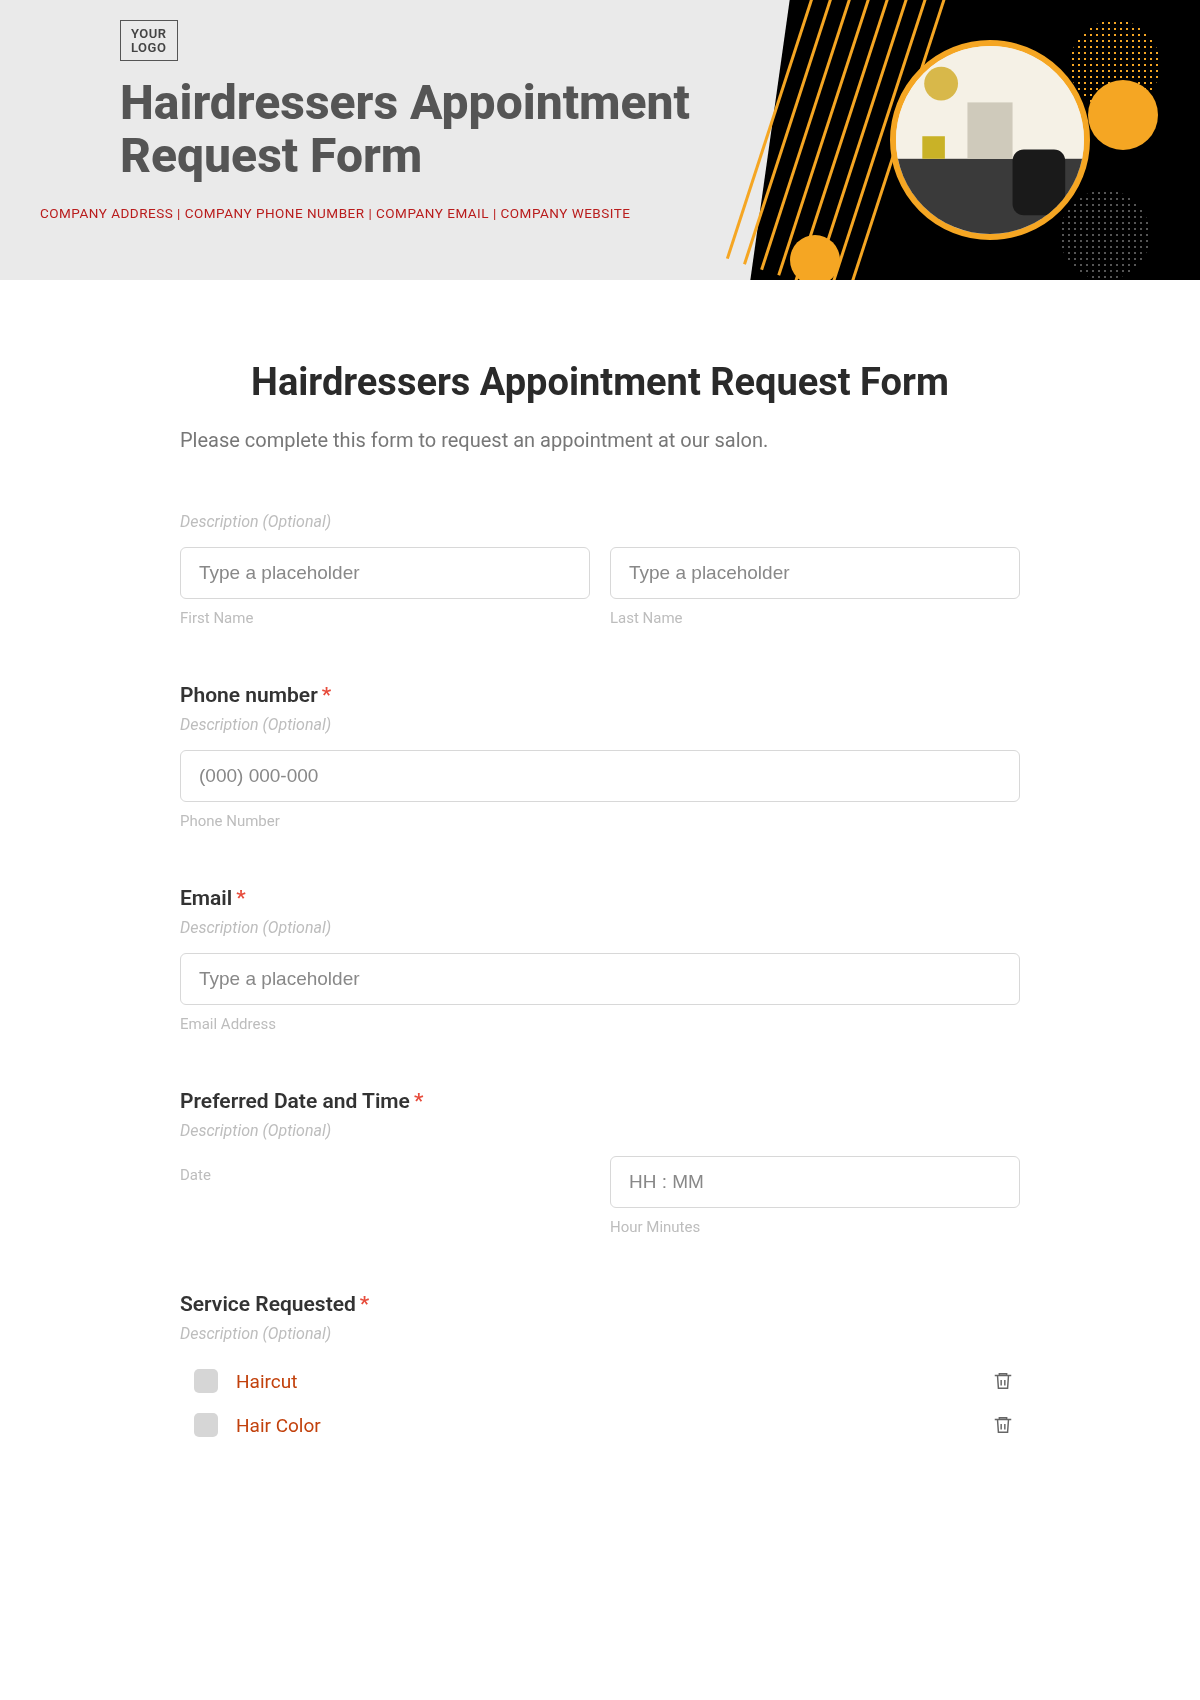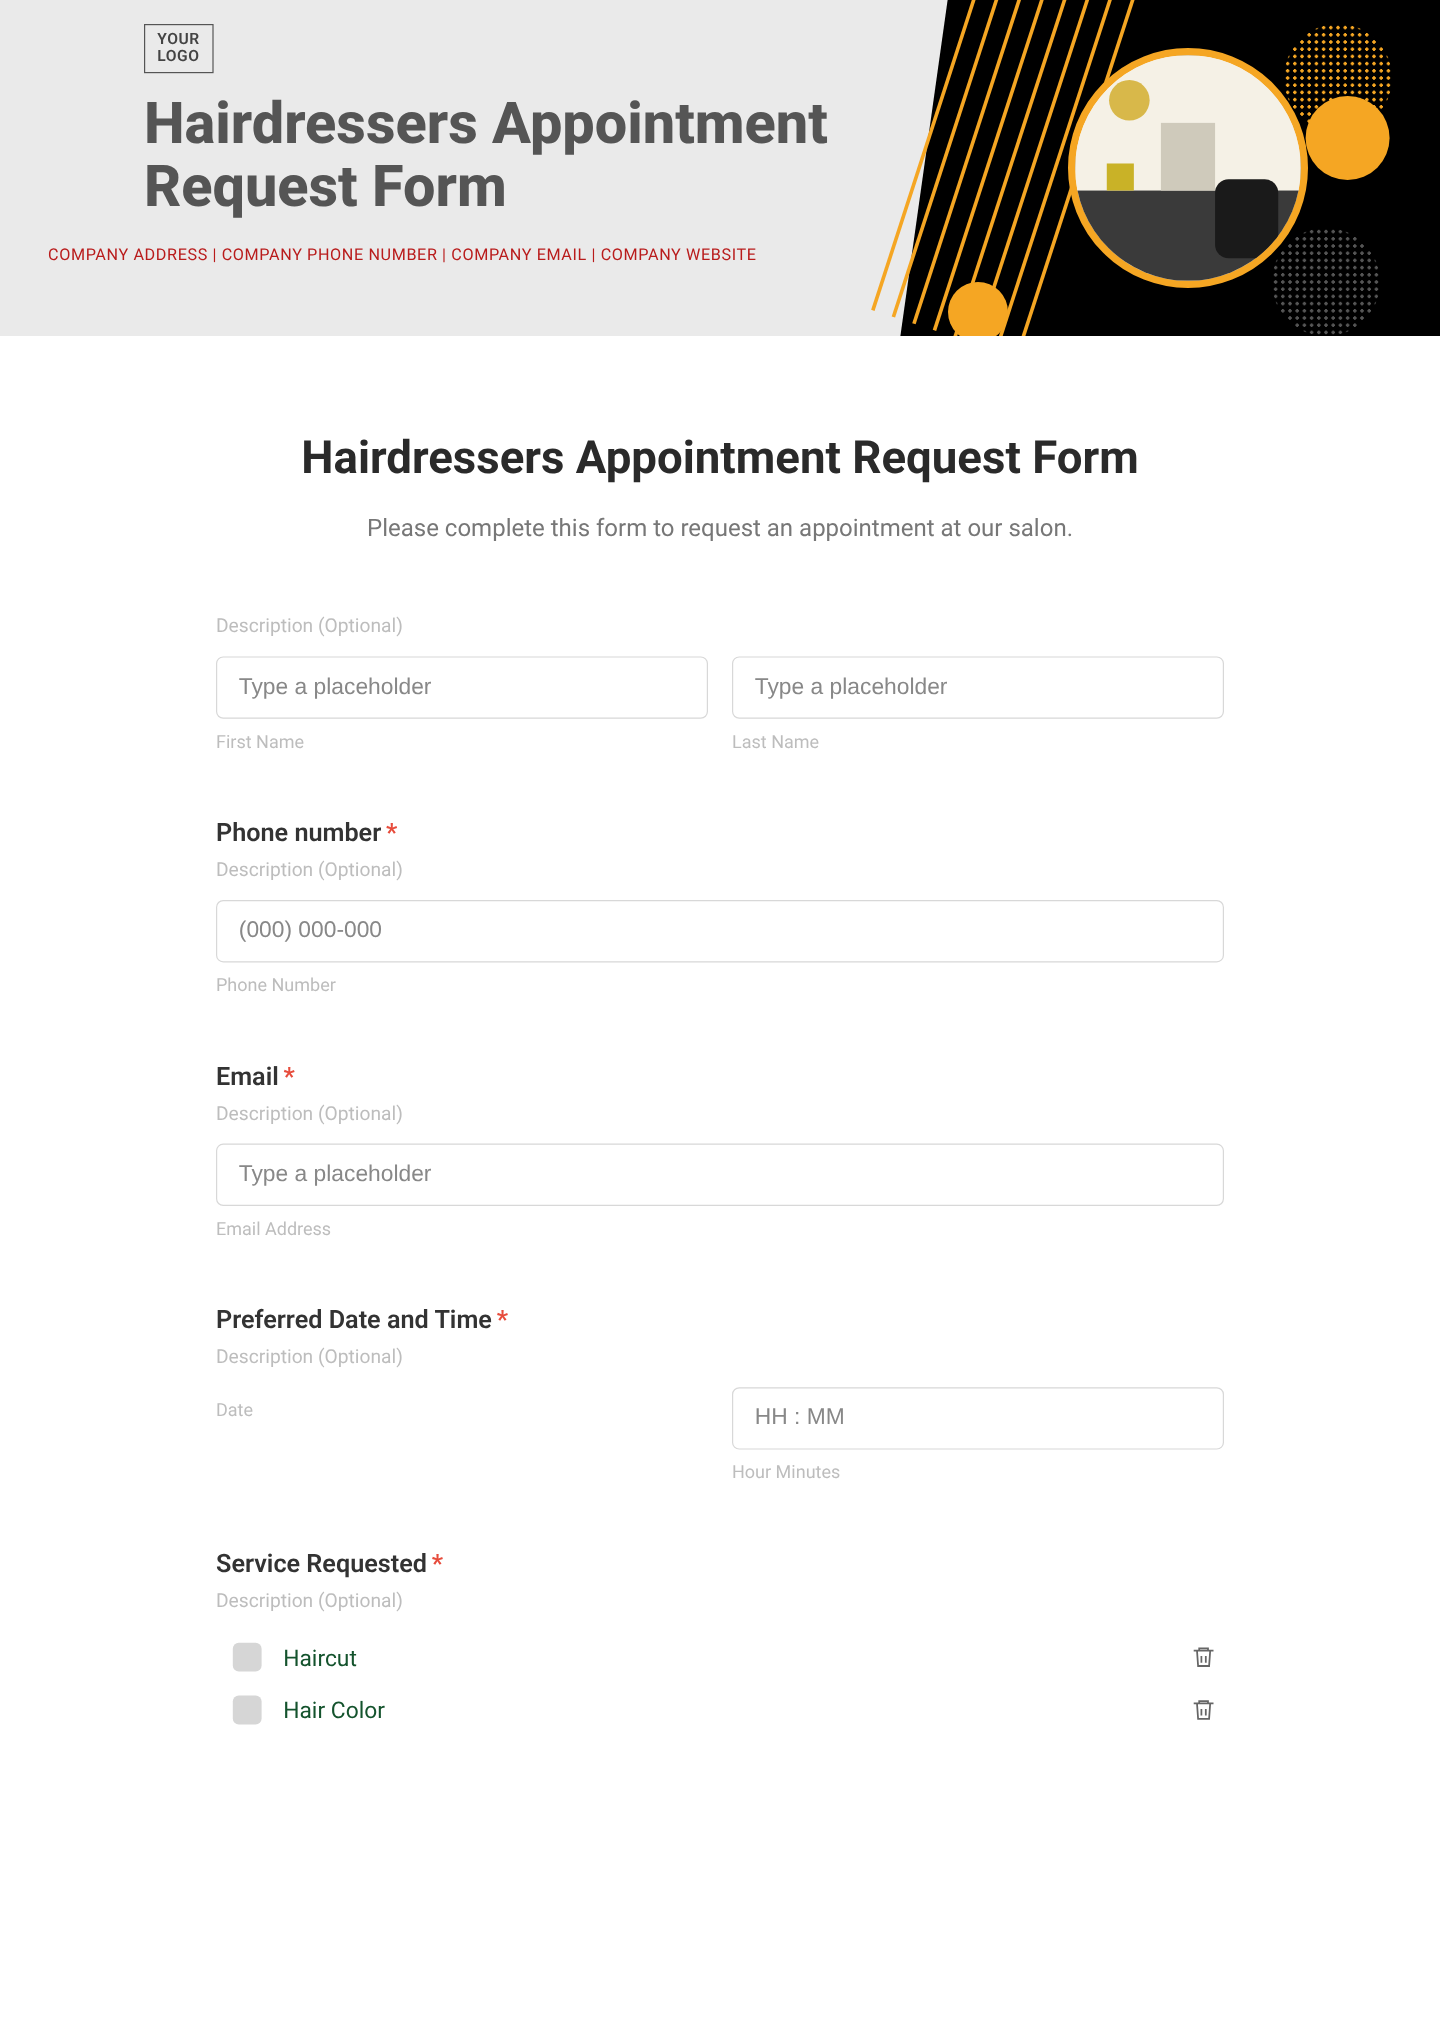--- a/index.html
+++ b/index.html
@@ -107,34 +107,35 @@
     padding: 80px 60px 40px;
   }
   .form-title {
     text-align: center;
     font-size: 38px;
     font-weight: 700;
     color: #2a2a2a;
     margin-bottom: 24px;
   }
   .form-intro {
-    text-align: center;
+    text-align: left;
     font-size: 20px;
     color: #777;
     margin-bottom: 60px;
   }
   .field-block { margin-bottom: 56px; }
   .field-label {
     font-size: 21px;
     font-weight: 600;
     color: #333;
   }
   .req { color: #e74c3c; margin-left: 4px; }
   .field-desc {
     font-size: 16px;
+    font-style: italic;
     color: #bdbdbd;
     margin-top: 8px;
     margin-bottom: 16px;
   }
   .row { display: flex; gap: 20px; }
   .col { flex: 1; }
   .input {
     width: 100%;
     height: 52px;
     border: 1px solid #d8d8d8;
@@ -158,21 +159,21 @@
   .checkbox {
     width: 24px; height: 24px;
     border-radius: 5px;
     background: #d6d6d6;
     margin: 0 18px 0 14px;
     flex-shrink: 0;
     cursor: pointer;
   }
   .option-label {
     font-size: 19px;
-    color: #14532d;
+    color: #c2410c;
     flex: 1;
   }
   .trash-icon {
     width: 22px; height: 22px;
     color: #666;
     cursor: pointer;
     margin-right: 6px;
   }
 </style>
 </head>

